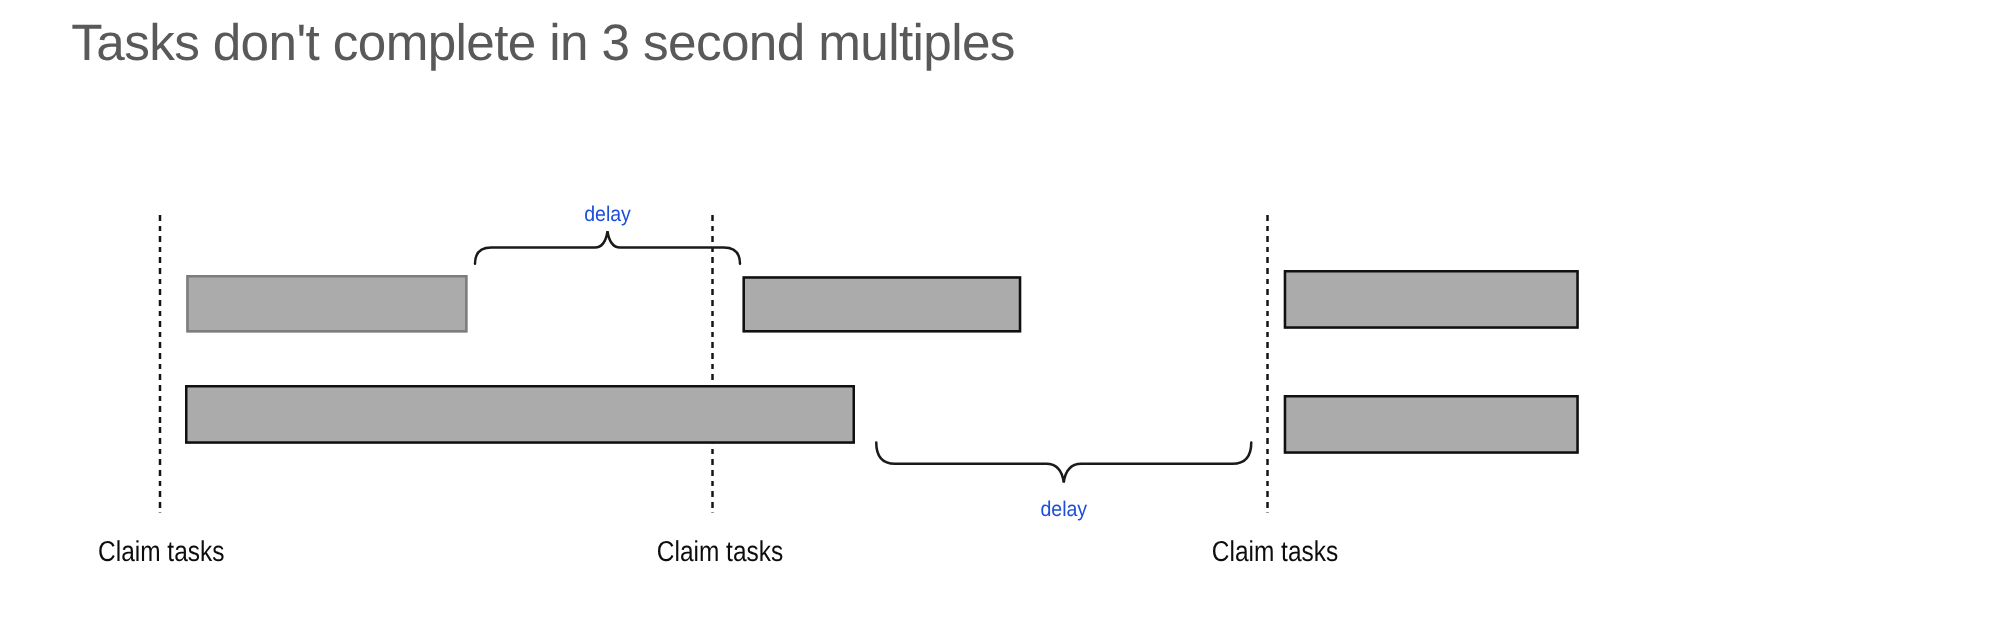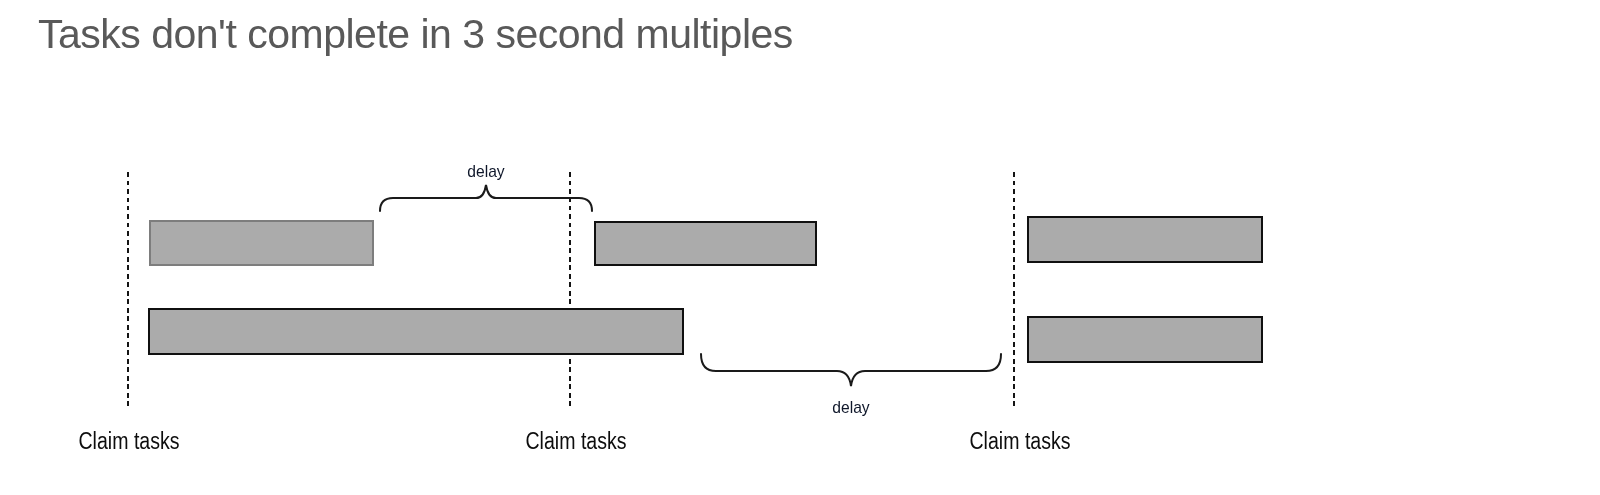--- a/index.html
+++ b/index.html
@@ -10,21 +10,21 @@
   }
   .canvas {
     position: relative;
     width: 1600px;
     height: 495px;
     background: #ffffff;
     overflow: hidden;
   }
   .page-title {
     position: absolute;
-    left: 38px;
+    left: 57px;
     top: 10px;
     font-size: 41px;
     line-height: 1.2;
     font-weight: 400;
     letter-spacing: -0.5px;
     color: #595959;
     white-space: nowrap;
   }
   .vline {
     position: absolute;
@@ -62,21 +62,21 @@
   .brace path {
     fill: none;
     stroke: #1a1a1a;
     stroke-width: 2;
     stroke-linecap: round;
   }
   .delay-label {
     position: absolute;
     transform: translateX(-50%);
     font-size: 17px;
-    color: #0f172a;
+    color: #1d4ed8;
     white-space: nowrap;
   }
   .delay-label > span { display: inline-block; transform: scaleX(0.92); }
   .delay-label.top { left: 486px; top: 162px; }
   .delay-label.bottom { left: 851px; top: 398px; }
 
   .claim-label {
     position: absolute;
     top: 428px;
     transform: translateX(-50%);

